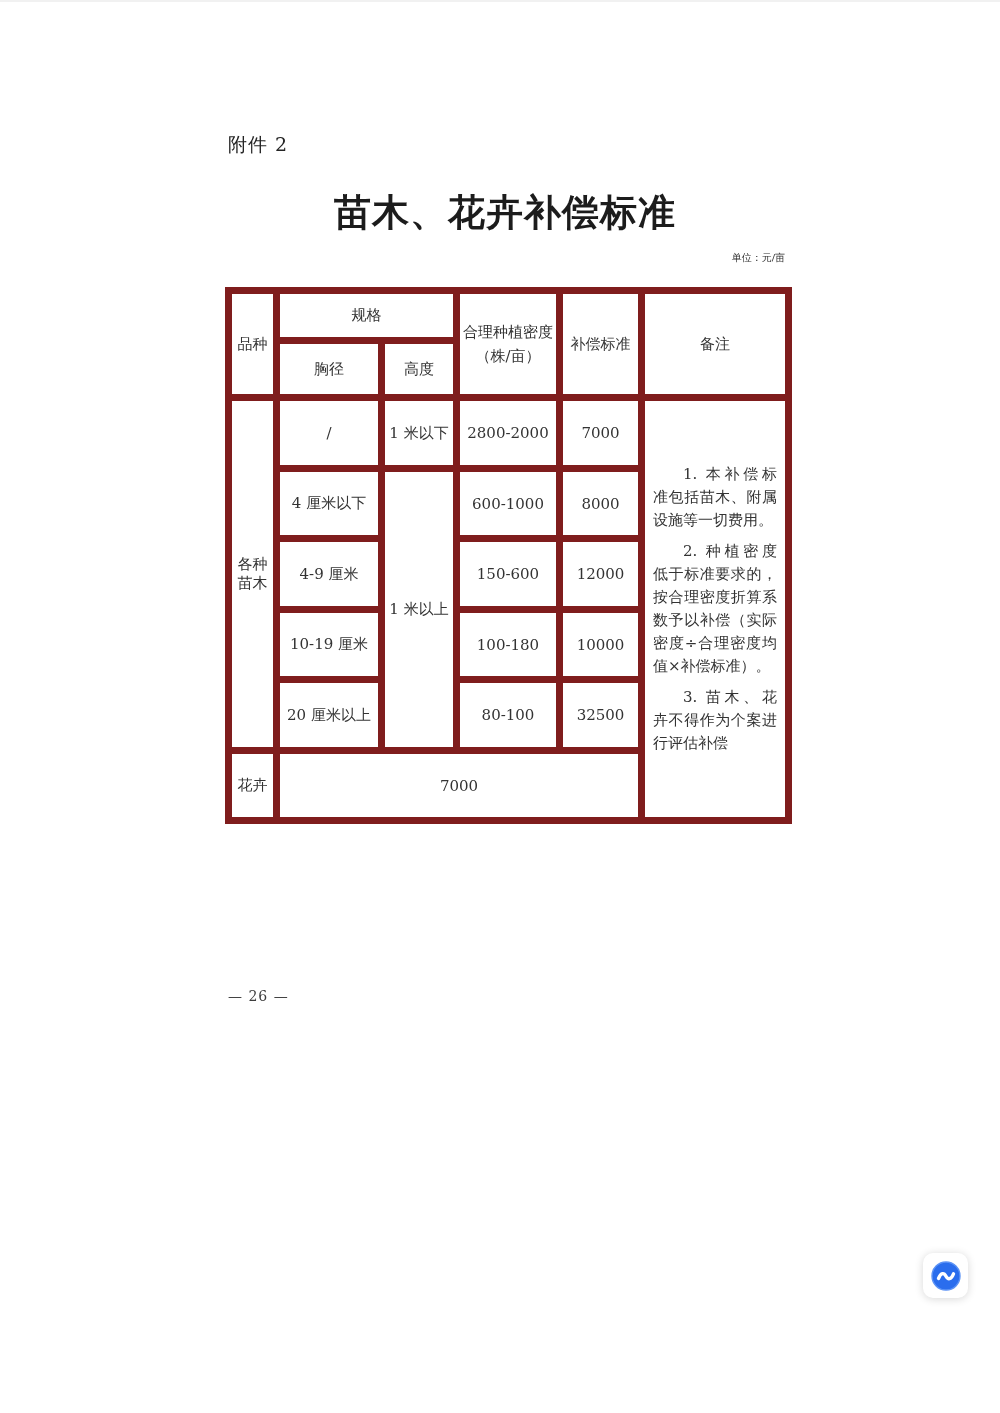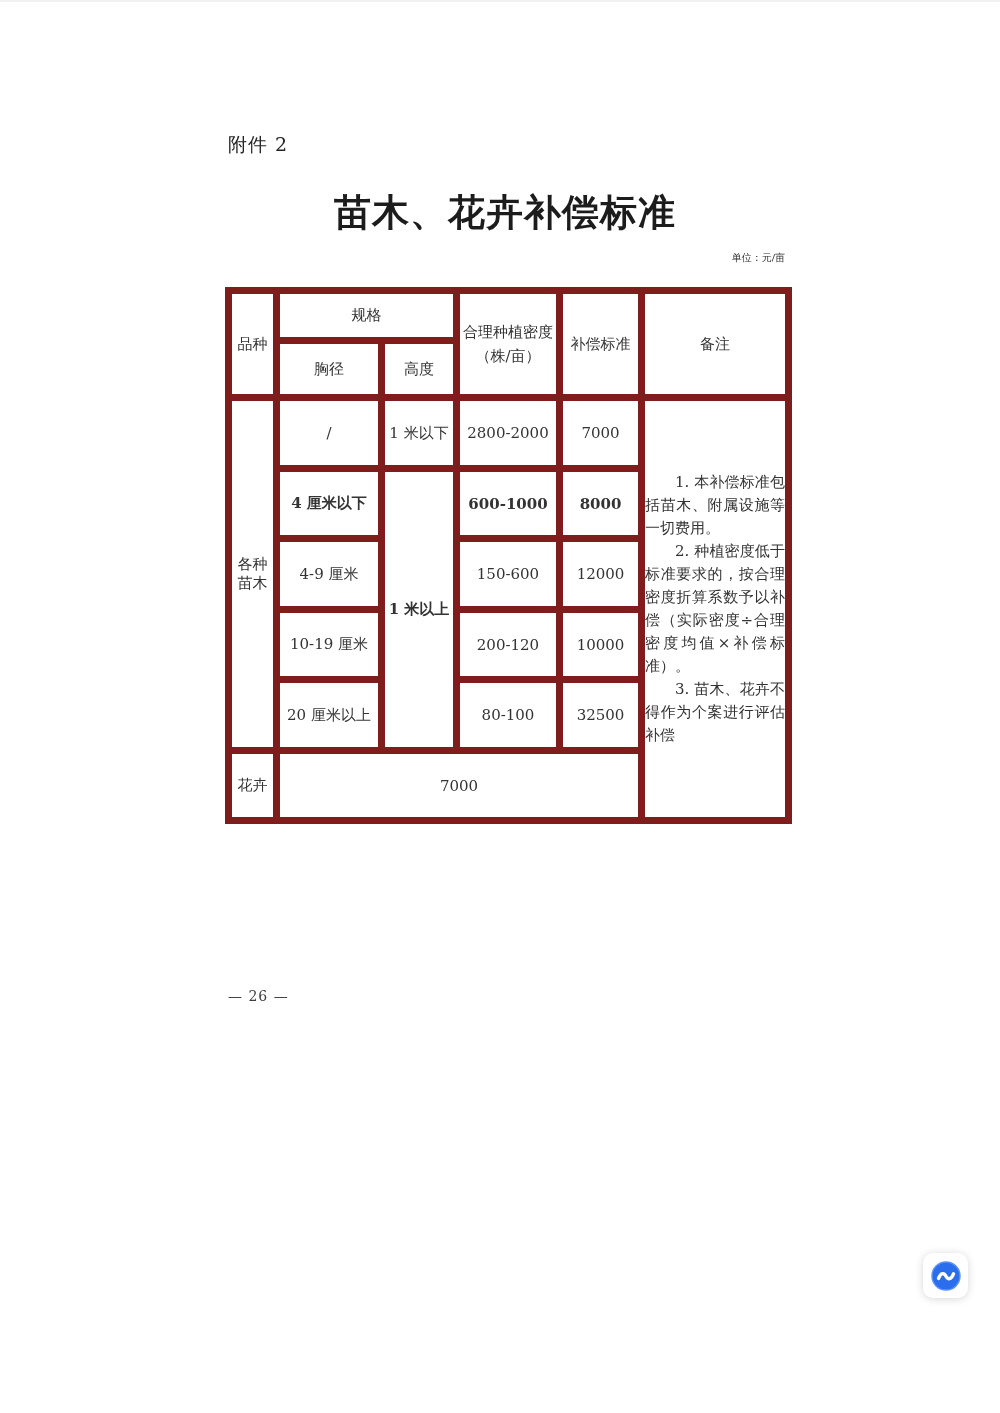--- a/index.html
+++ b/index.html
@@ -29,32 +29,32 @@
   }
   table.comp td{
     border:7px solid #7f1d1d;
     text-align:center;vertical-align:middle;
     font-size:15px;color:#333;padding:0;
     overflow:hidden;
   }
   tr.hr1{height:50px;}
   tr.hr2{height:57px;}
   tr.br1{height:71px;}
-  tr.br2{height:70px;font-weight:bold;}
+  tr.br2{height:70px;}
   tr.br3{height:71px;}
   tr.br4{height:70px;}
   tr.br5{height:71px;}
   tr.br6{height:70px;}
   td.density div{line-height:24px;}
   td.remarks{
     text-align:justify;vertical-align:middle;
     padding:4px 5px;
   }
   td.remarks p{
-    margin:0;text-indent:2em;line-height:23px;font-size:15px;color:#333;
+    margin:8px;text-indent:2em;line-height:23px;font-size:15px;color:#333;
     text-align:justify;
   }
   .pagenum{
     position:absolute;left:228px;top:988px;
     font-size:14px;color:#3d3d3d;letter-spacing:1px;
   }
   .widget{
     position:absolute;left:923px;top:1253px;width:45px;height:45px;
     background:#fff;border-radius:10px;
     box-shadow:0 1px 8px rgba(0,0,0,0.16);
@@ -117,21 +117,21 @@
       <td>600-1000</td>
       <td>8000</td>
     </tr>
     <tr class="br3">
       <td>4-9 厘米</td>
       <td>150-600</td>
       <td>12000</td>
     </tr>
     <tr class="br4">
       <td>10-19 厘米</td>
-      <td>200-120</td>
+      <td>100-180</td>
       <td>10000</td>
     </tr>
     <tr class="br5">
       <td>20 厘米以上</td>
       <td>80-100</td>
       <td>32500</td>
     </tr>
     <tr class="br6">
       <td>花卉</td>
       <td colspan="4">7000</td>

